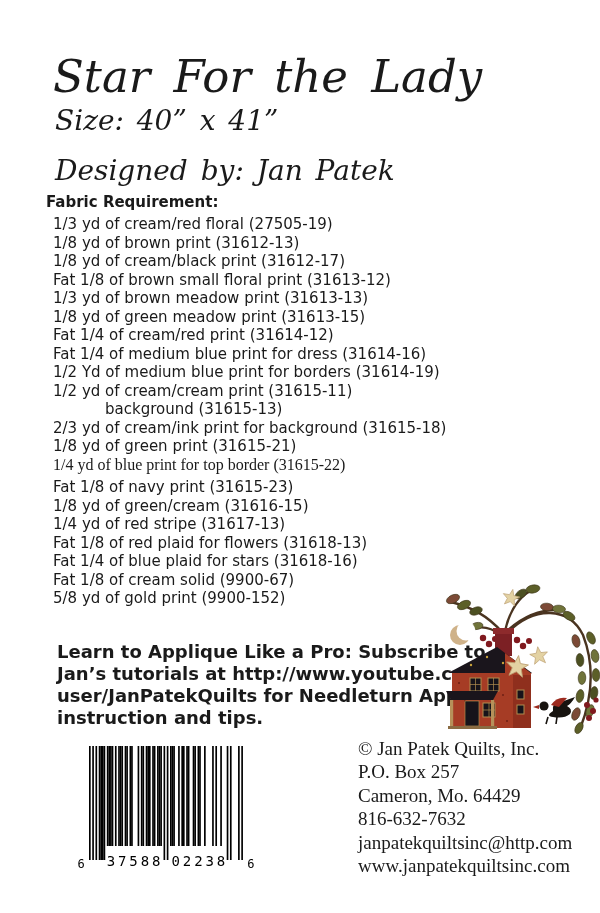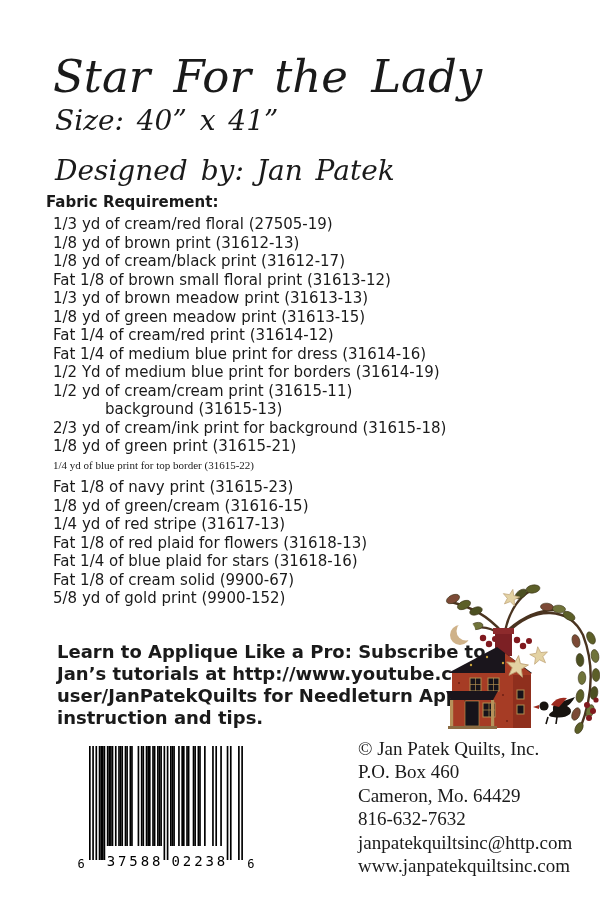--- a/index.html
+++ b/index.html
@@ -11,21 +11,21 @@
   .abs{position:absolute;}
   
   #page-title{left:53px;top:50px;font:italic 45px "DejaVu Serif",serif;word-spacing:9px;white-space:nowrap;}
   #size-line{left:55px;top:104px;font:italic 28px "DejaVu Serif",serif;white-space:nowrap;word-spacing:4px;}
   #designed-line{left:55px;top:154px;font:italic 28px "DejaVu Serif",serif;white-space:nowrap;word-spacing:4px;}
   
   #fabric-heading{left:46px;top:193px;font:bold 15px "DejaVu Sans",sans-serif;white-space:nowrap;}
   #fabric-list{left:53px;top:215px;font:15px "DejaVu Sans",sans-serif;}
   .fab{height:18.5px;line-height:18.5px;white-space:nowrap;}
   .fab.indent{padding-left:52px;}
-  .fab.serif{font-family:"Liberation Serif",serif;font-size:11px;}
+  .fab.serif{font-family:"Liberation Serif",serif;font-size:16px;}
   .fab.gap{margin-top:4px;}
   
   #promo{left:57px;top:641px;font:bold 18px "DejaVu Sans",sans-serif;}
   .promo-line{height:22px;line-height:22px;white-space:nowrap;}
   
   #contact{left:358px;top:737px;font:19px "Liberation Serif",serif;}
   .contact-line{height:23.4px;line-height:23.4px;white-space:nowrap;}
   
   #figure{left:443px;top:583px;width:157px;height:157px;}
   #barcode{left:70px;top:744px;width:190px;height:128px;}
@@ -246,18 +246,18 @@
     <text x="105.67" y="122" font-size="14" font-family="&quot;DejaVu Sans Mono&quot;, monospace" text-anchor="middle" fill="#000">0</text>
     <text x="117.01" y="122" font-size="14" font-family="&quot;DejaVu Sans Mono&quot;, monospace" text-anchor="middle" fill="#000">2</text>
     <text x="128.35000000000002" y="122" font-size="14" font-family="&quot;DejaVu Sans Mono&quot;, monospace" text-anchor="middle" fill="#000">2</text>
     <text x="139.69" y="122" font-size="14" font-family="&quot;DejaVu Sans Mono&quot;, monospace" text-anchor="middle" fill="#000">3</text>
     <text x="151.03" y="122" font-size="14" font-family="&quot;DejaVu Sans Mono&quot;, monospace" text-anchor="middle" fill="#000">8</text>
     <text x="180.9" y="124" font-size="12" font-family="&quot;DejaVu Sans Mono&quot;, monospace" text-anchor="middle" fill="#000">6</text>
   </svg>
 
 <div class="abs" id="contact">
     <div class="contact-line">© Jan Patek Quilts, Inc.</div>
-    <div class="contact-line">P.O. Box 460</div>
+    <div class="contact-line">P.O. Box 257</div>
     <div class="contact-line">Cameron, Mo. 64429</div>
     <div class="contact-line">816-632-7632</div>
     <div class="contact-line">janpatekquiltsinc@http.com</div>
     <div class="contact-line">www.janpatekquiltsinc.com</div>
   </div>
 
 </body></html>

